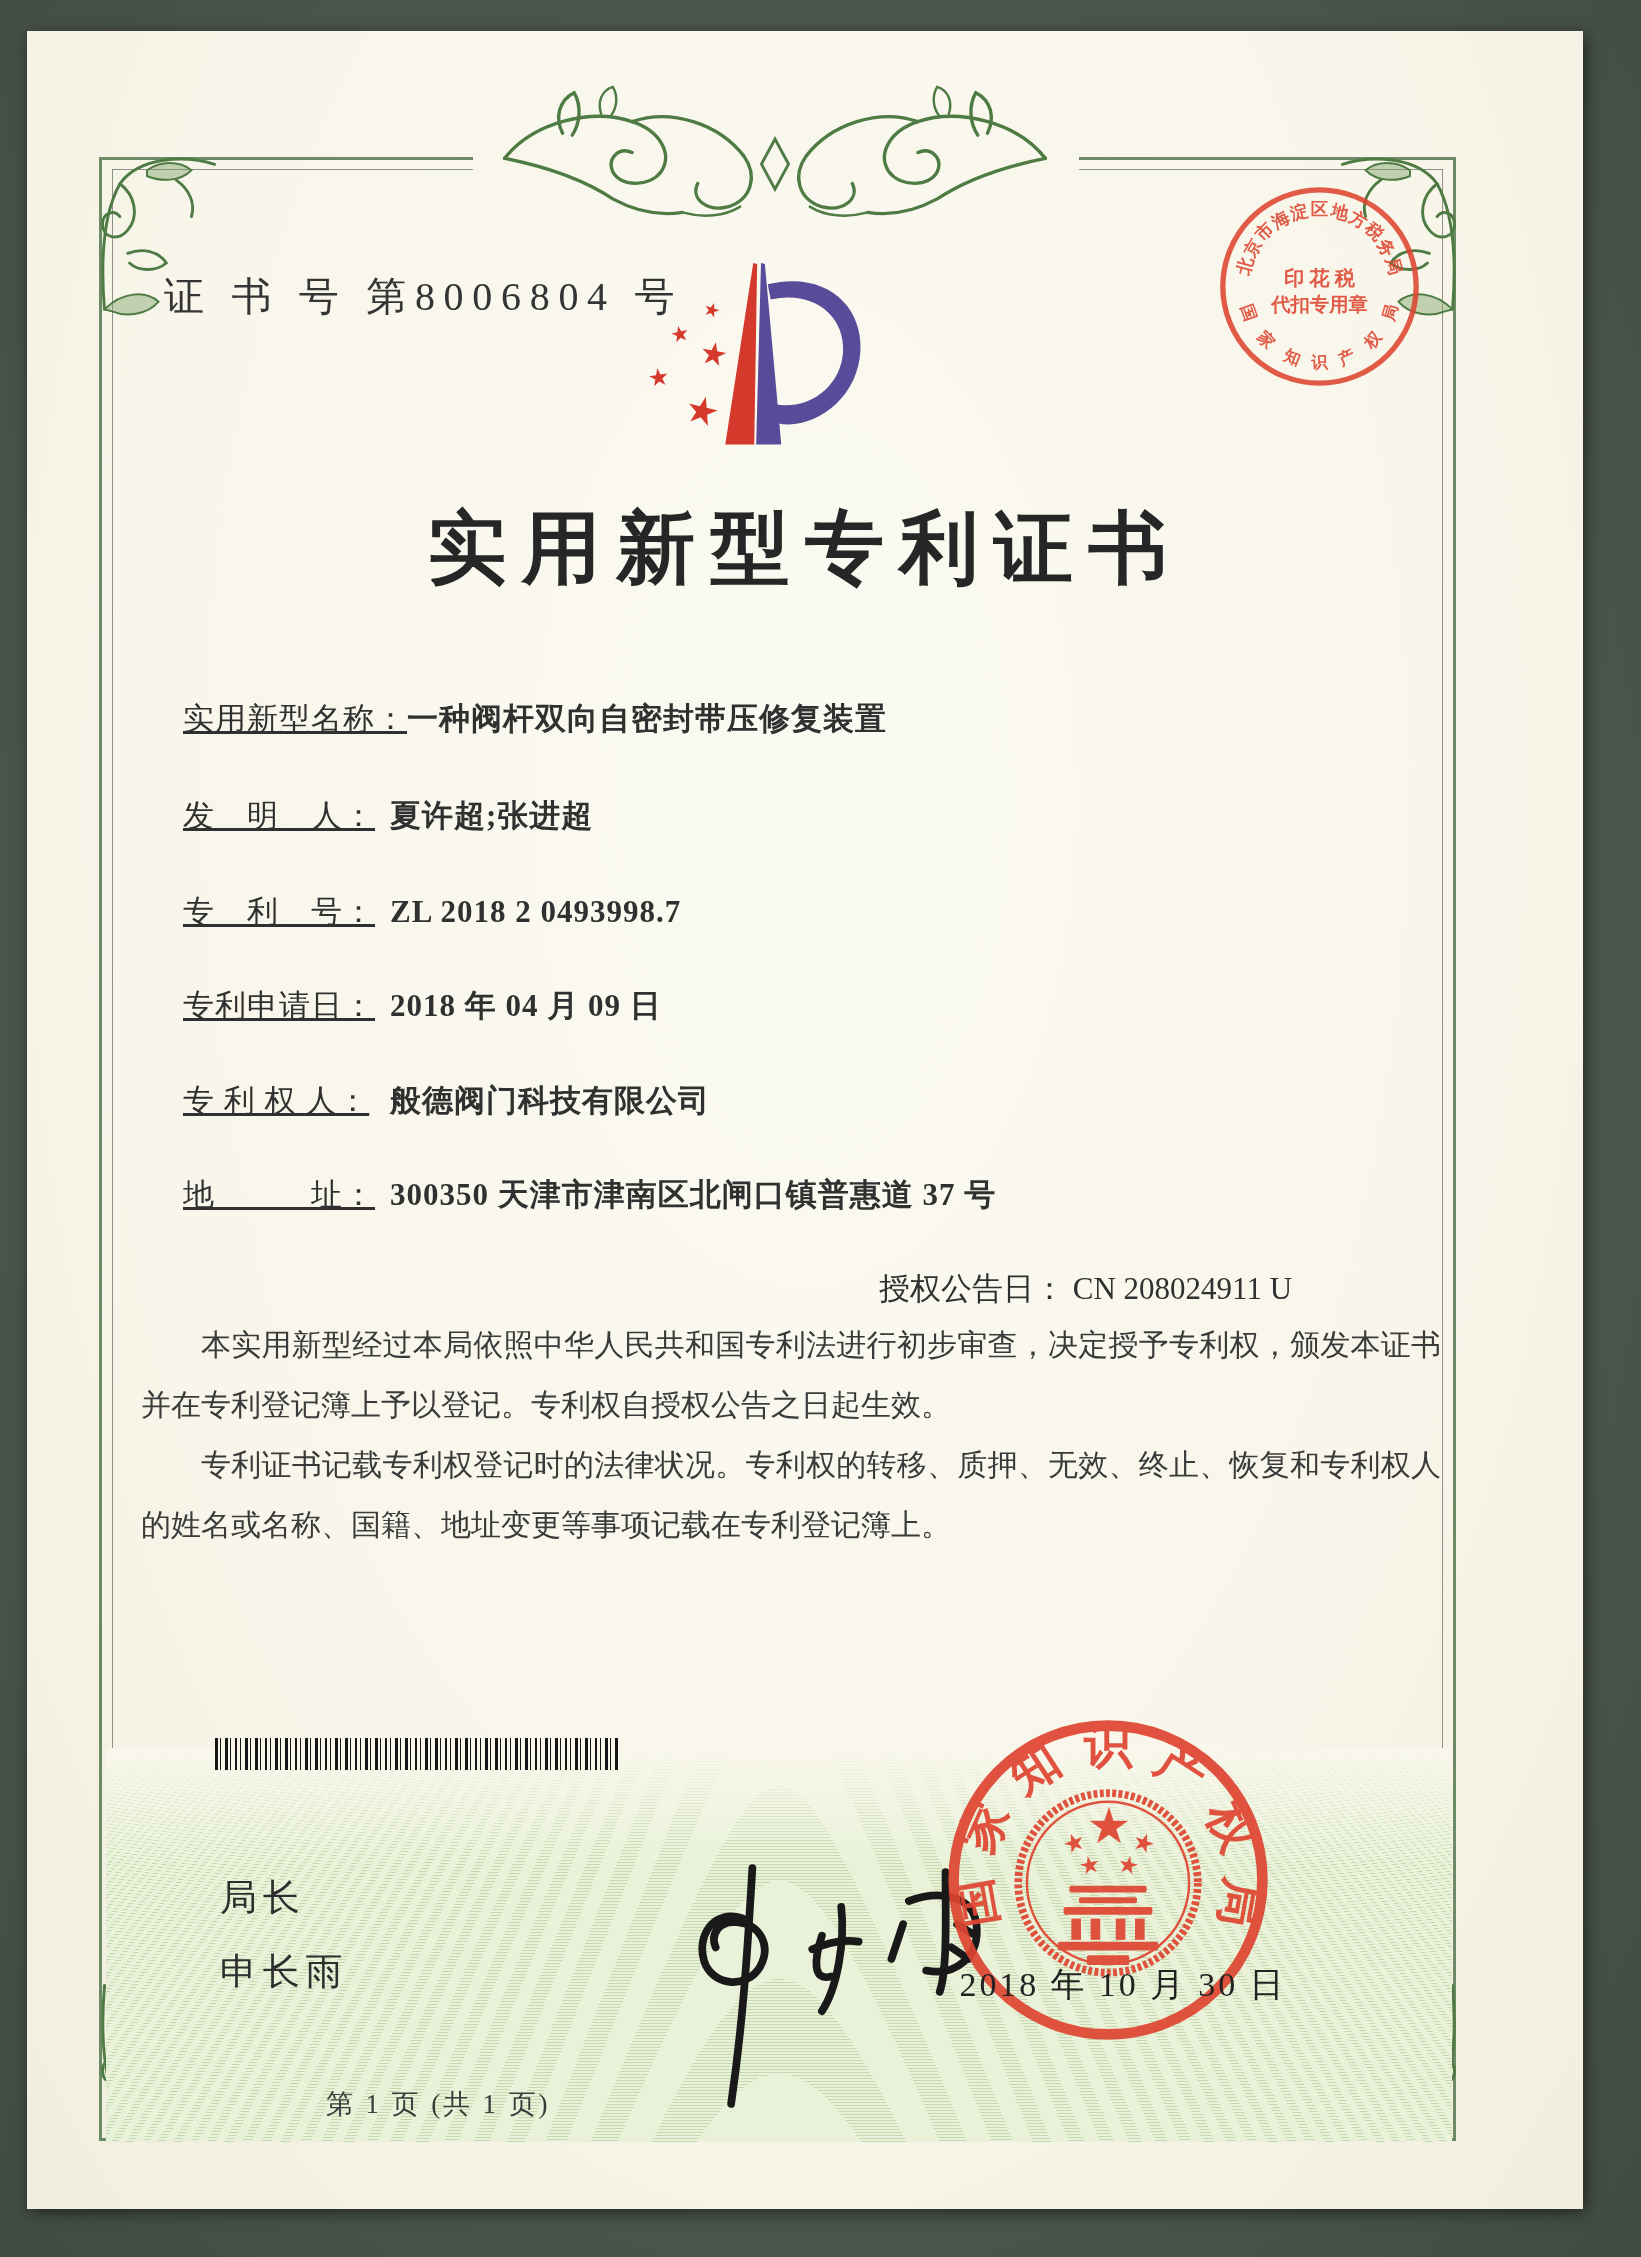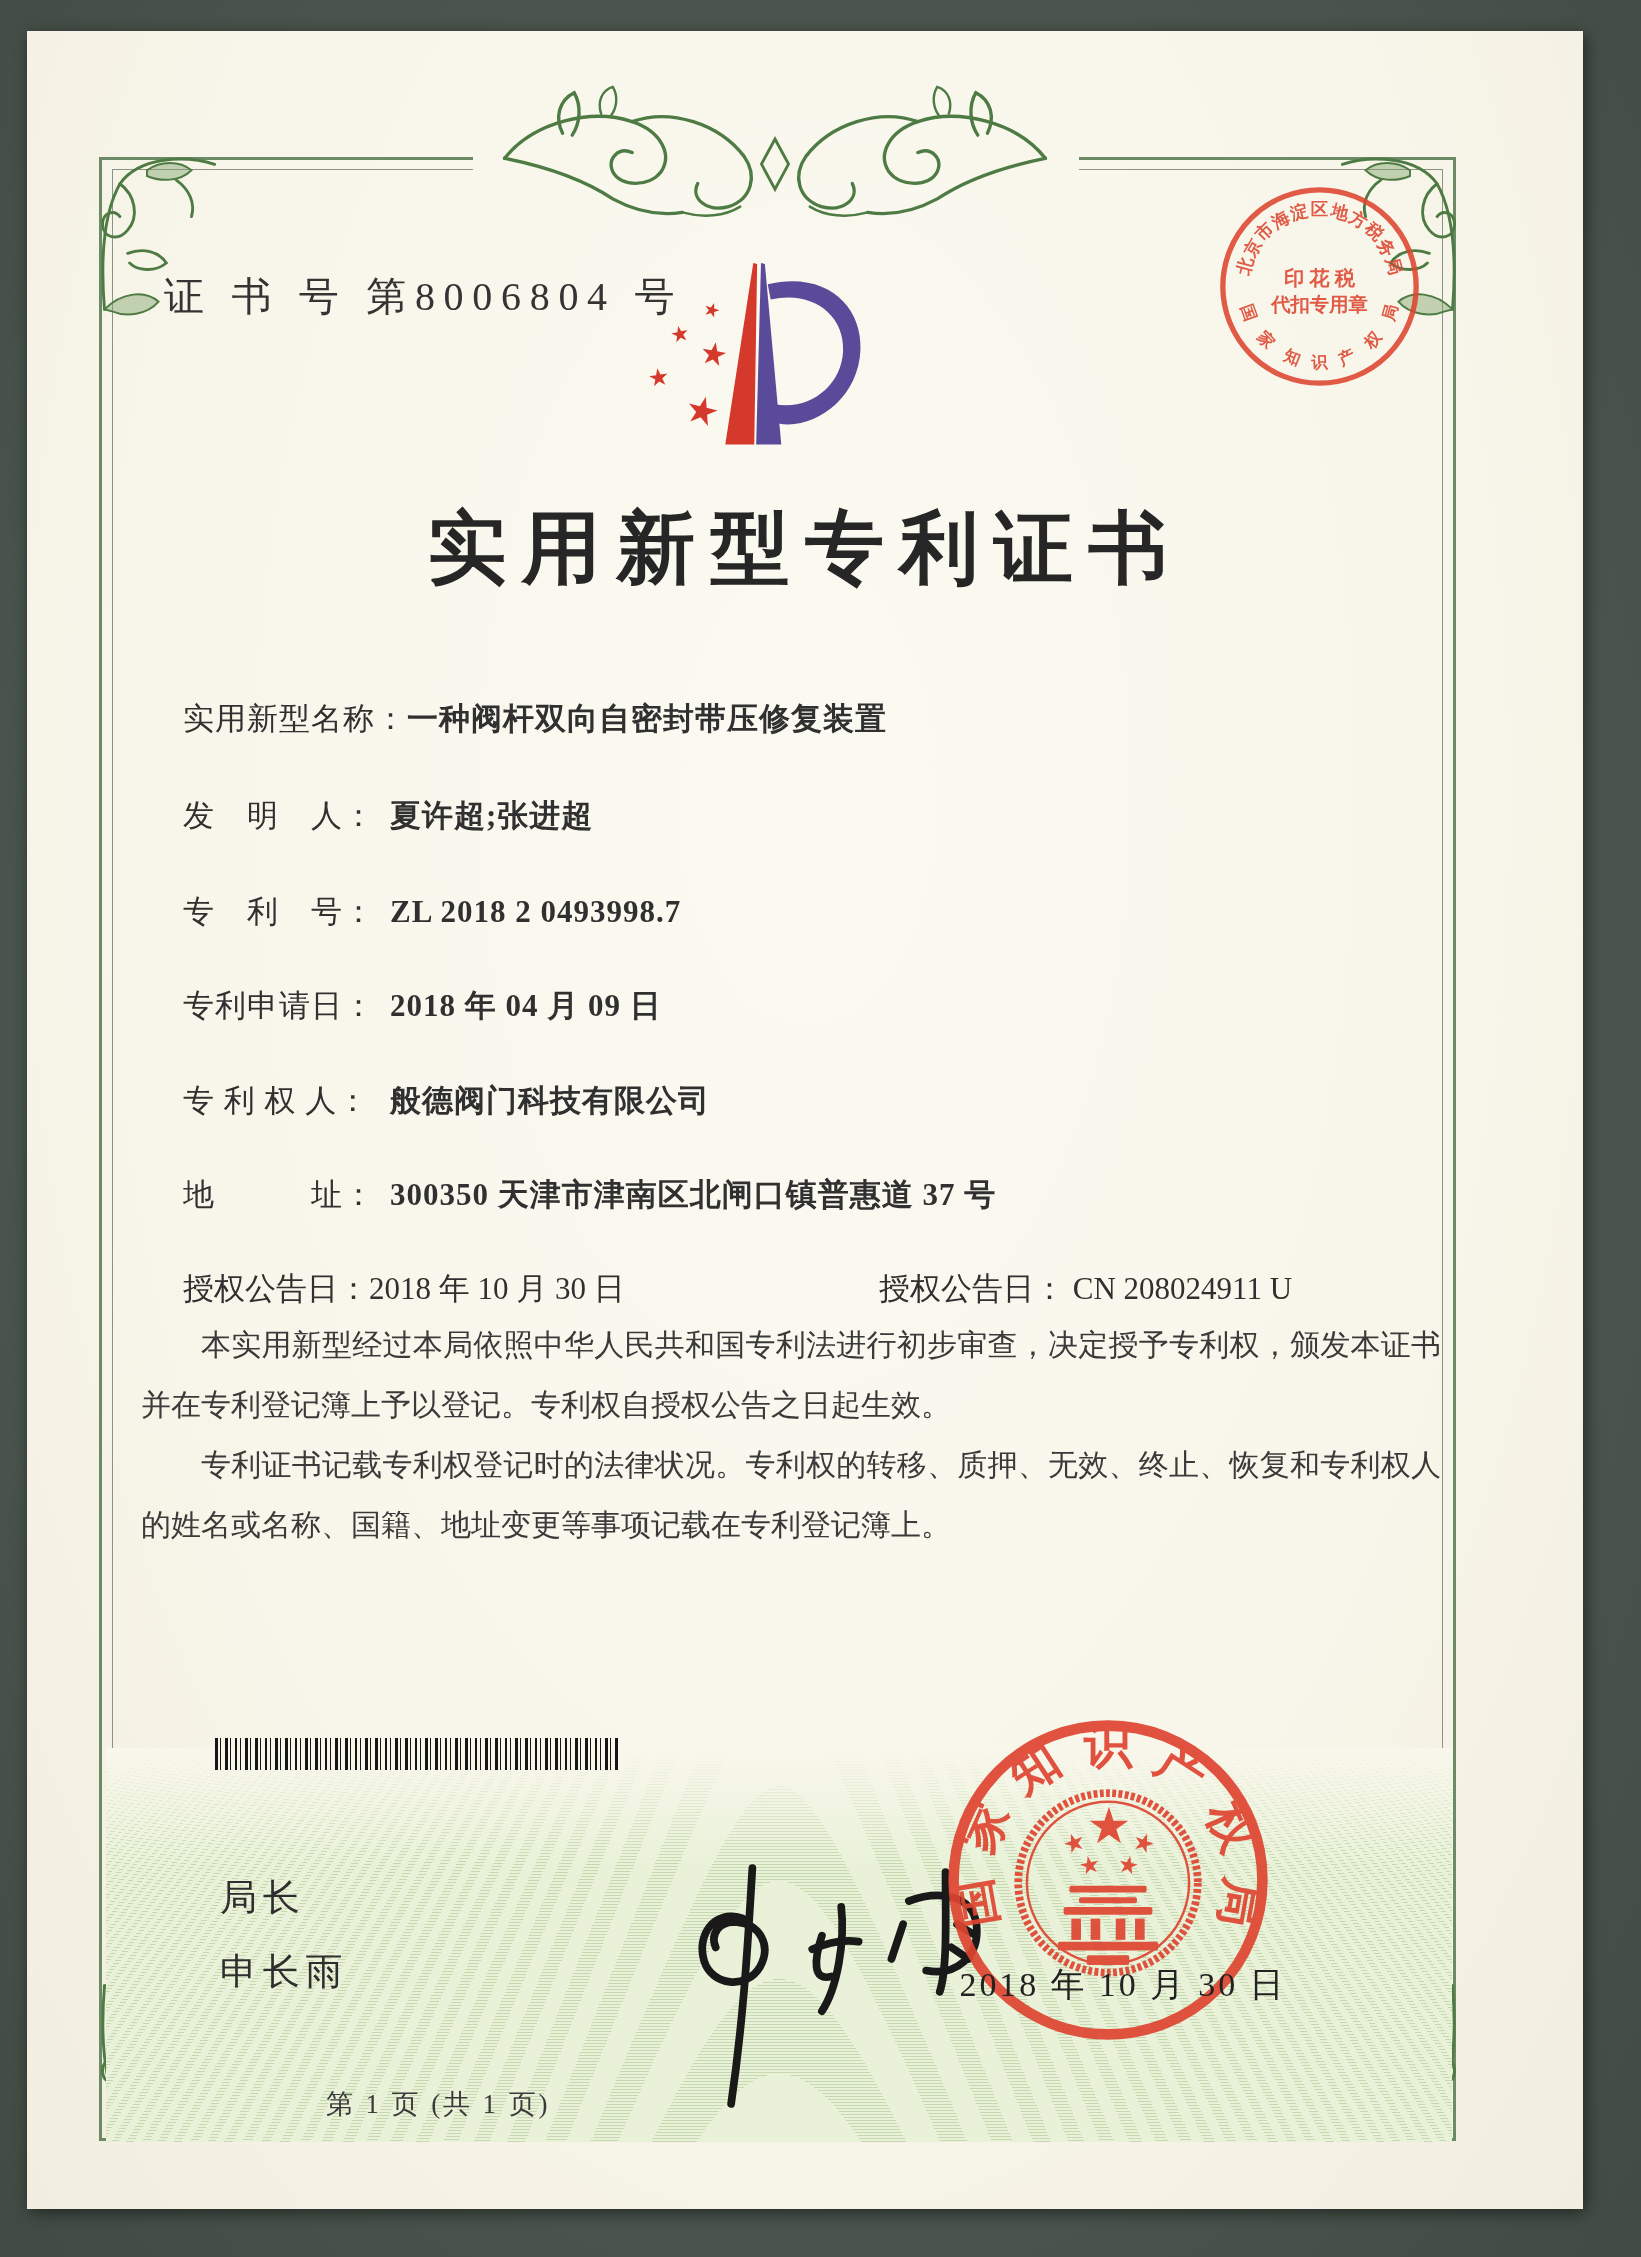--- a/index.html
+++ b/index.html
@@ -30,21 +30,21 @@
   .text{color:#2b2b2b;}
   #cert-no{
     position:absolute;left:137px;top:238px;font-size:40px;letter-spacing:8.7px;color:#343434;
   }
   #logo{position:absolute;left:594px;top:224px;}
   #title{
     position:absolute;left:0;top:465px;width:1556px;text-align:center;
     font-size:79px;font-weight:bold;letter-spacing:15.4px;color:#262626;
   }
   .row{position:absolute;left:156px;font-size:31px;color:#303030;white-space:nowrap;}
-  .row .label{display:inline-block;min-width:207px;letter-spacing:1px;}
+  .row .label{display:inline-block;min-width:207px;letter-spacing:1px;text-decoration:underline;}
   .row .value{letter-spacing:1px;font-weight:bold;}
   #grant-no-group{position:absolute;left:852px;font-size:31px;color:#303030;white-space:nowrap;}
   #paragraphs{
     position:absolute;left:114px;top:1286px;width:1300px;
     font-size:30px;line-height:60px;text-align:justify;color:#3a3a3a;
     font-family:Liberation Mono, monospace;
   }
   #paragraphs p{margin:0;text-indent:2em;}
   
   #guilloche{
@@ -165,23 +165,20 @@
   <div class="row" style="top:954px">
     <span class="label">专利申请日：</span><span class="value">2018 年 04 月 09 日</span>
   </div>
   <div class="row" style="top:1049px">
     <span class="label">专 利 权 人：</span><span class="value">般德阀门科技有限公司</span>
   </div>
   <div class="row" style="top:1143px">
     <span class="label">地　　　址：</span><span class="value">300350  天津市津南区北闸口镇普惠道 37 号</span>
   </div>
 
-  <div class="row" style="top:1237px">
-    <span>授权公告日：</span><span>2018 年 10 月 30 日</span>
-  </div>
   <div id="grant-no-group" style="top:1237px">
     <span>授权公告日：</span> <span>CN 208024911 U</span>
   </div>
 
   <div id="paragraphs">
     <p>本实用新型经过本局依照中华人民共和国专利法进行初步审查，决定授予专利权，颁发本证书并在专利登记簿上予以登记。专利权自授权公告之日起生效。</p>
     <p>专利证书记载专利权登记时的法律状况。专利权的转移、质押、无效、终止、恢复和专利权人的姓名或名称、国籍、地址变更等事项记载在专利登记簿上。</p>
   </div>
 
   <div id="barcode"></div>

